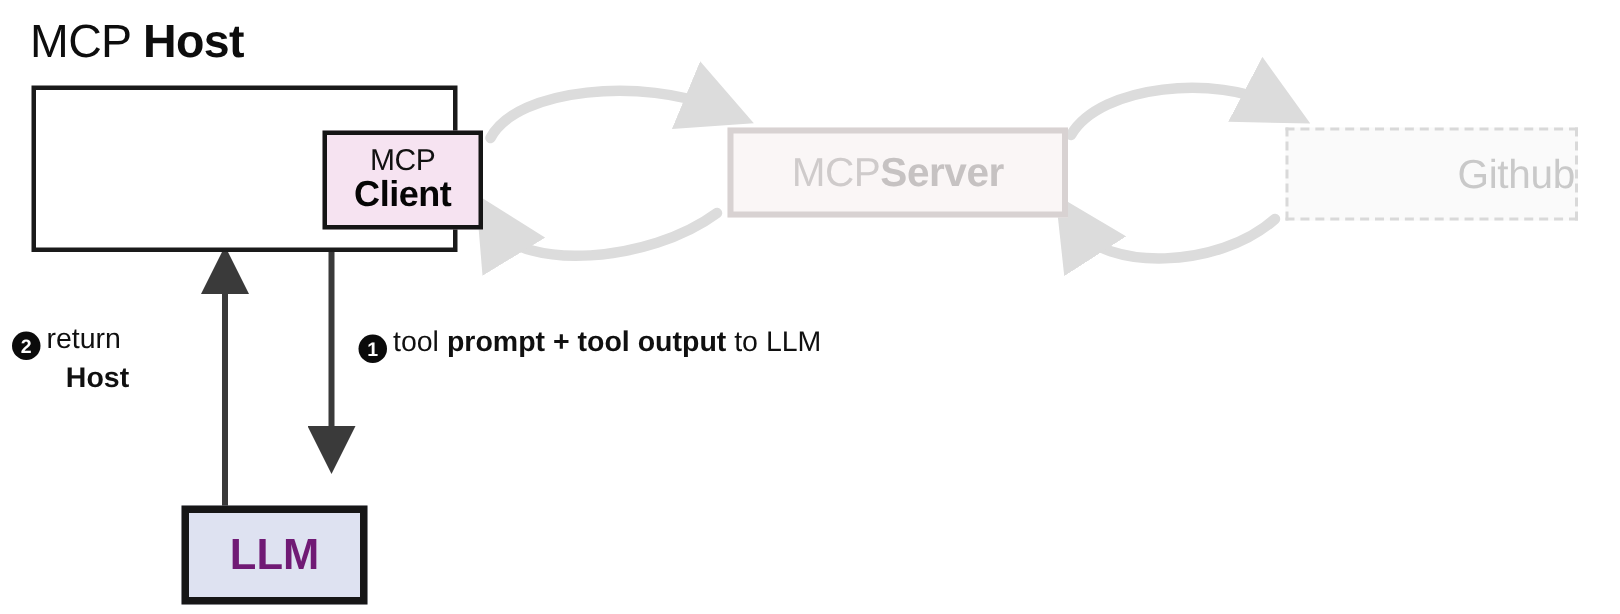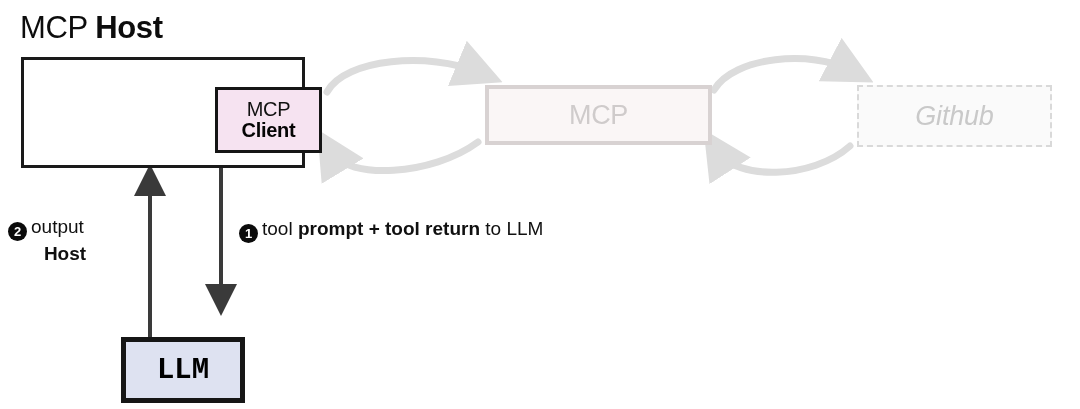--- a/index.html
+++ b/index.html
@@ -70,21 +70,21 @@
     justify-content: center;
     line-height: 1.04;
   }
   .client-box .line1 {
     font-size: 20px;
     font-weight: 400;
     color: #111111;
     letter-spacing: -0.3px;
   }
   .client-box .line2 {
-    font-size: 20px;
+    font-size: 24px;
     font-weight: 700;
     color: #050505;
     letter-spacing: -0.3px;
   }
 
   
   .server-box {
     position: absolute;
     left: 485px;
     top: 85px;
@@ -116,22 +116,21 @@
     position: absolute;
     left: 857px;
     top: 85px;
     width: 195px;
     height: 62px;
     border: 2px dashed #d9d9d9;
     background: #fafafa;
     box-sizing: border-box;
     display: flex;
     align-items: center;
-    justify-content: center;
-    font-style: italic;
+    justify-content: flex-end;
   }
   .github-box .label {
     font-size: 27px;
     font-weight: 400;
     color: #c9c9c9;
     letter-spacing: -0.2px;
   }
 
   
   .llm-box {
@@ -143,23 +142,22 @@
     border: 5px solid #161616;
     background: #dee2f1;
     box-sizing: border-box;
     display: flex;
     align-items: center;
     justify-content: center;
   }
   .llm-box .label {
     font-size: 29px;
     font-weight: 700;
-    color: #000000;
+    color: #701a75;
     letter-spacing: 0px;
-    font-family: Liberation Mono, monospace;
   }
 
   
   .badge {
     display: inline-block;
     width: 19px;
     height: 19px;
     border-radius: 50%;
     background: #0b0b0b;
     color: #ffffff;
@@ -248,32 +246,33 @@
 
   <div class="host-box"></div>
 
   <div class="client-box">
     <span class="line1">MCP</span>
     <span class="line2">Client</span>
   </div>
 
   <div class="server-box">
     <span class="w-regular">MCP </span>
+      <span class="w-bold">Server</span>
   </div>
 
   <div class="github-box">
     <span class="label">Github</span>
   </div>
 
   <div class="llm-box">
     <span class="label">LLM</span>
   </div>
 
   <div class="step-label" id="step-2-label">
-    <span class="badge">2</span><span class="w-regular">output</span>
+    <span class="badge">2</span><span class="w-regular">return</span>
     <span class="w-bold l3">Host</span>
   </div>
 
   <div class="step-label" id="step-1-label">
-    <span class="badge">1</span><span class="w-regular">tool </span><span class="w-bold">prompt + tool return</span><span class="w-regular"> to LLM</span>
+    <span class="badge">1</span><span class="w-regular">tool </span><span class="w-bold">prompt + tool output</span><span class="w-regular"> to LLM</span>
   </div>
 
 </div>
 
 </body></html>

